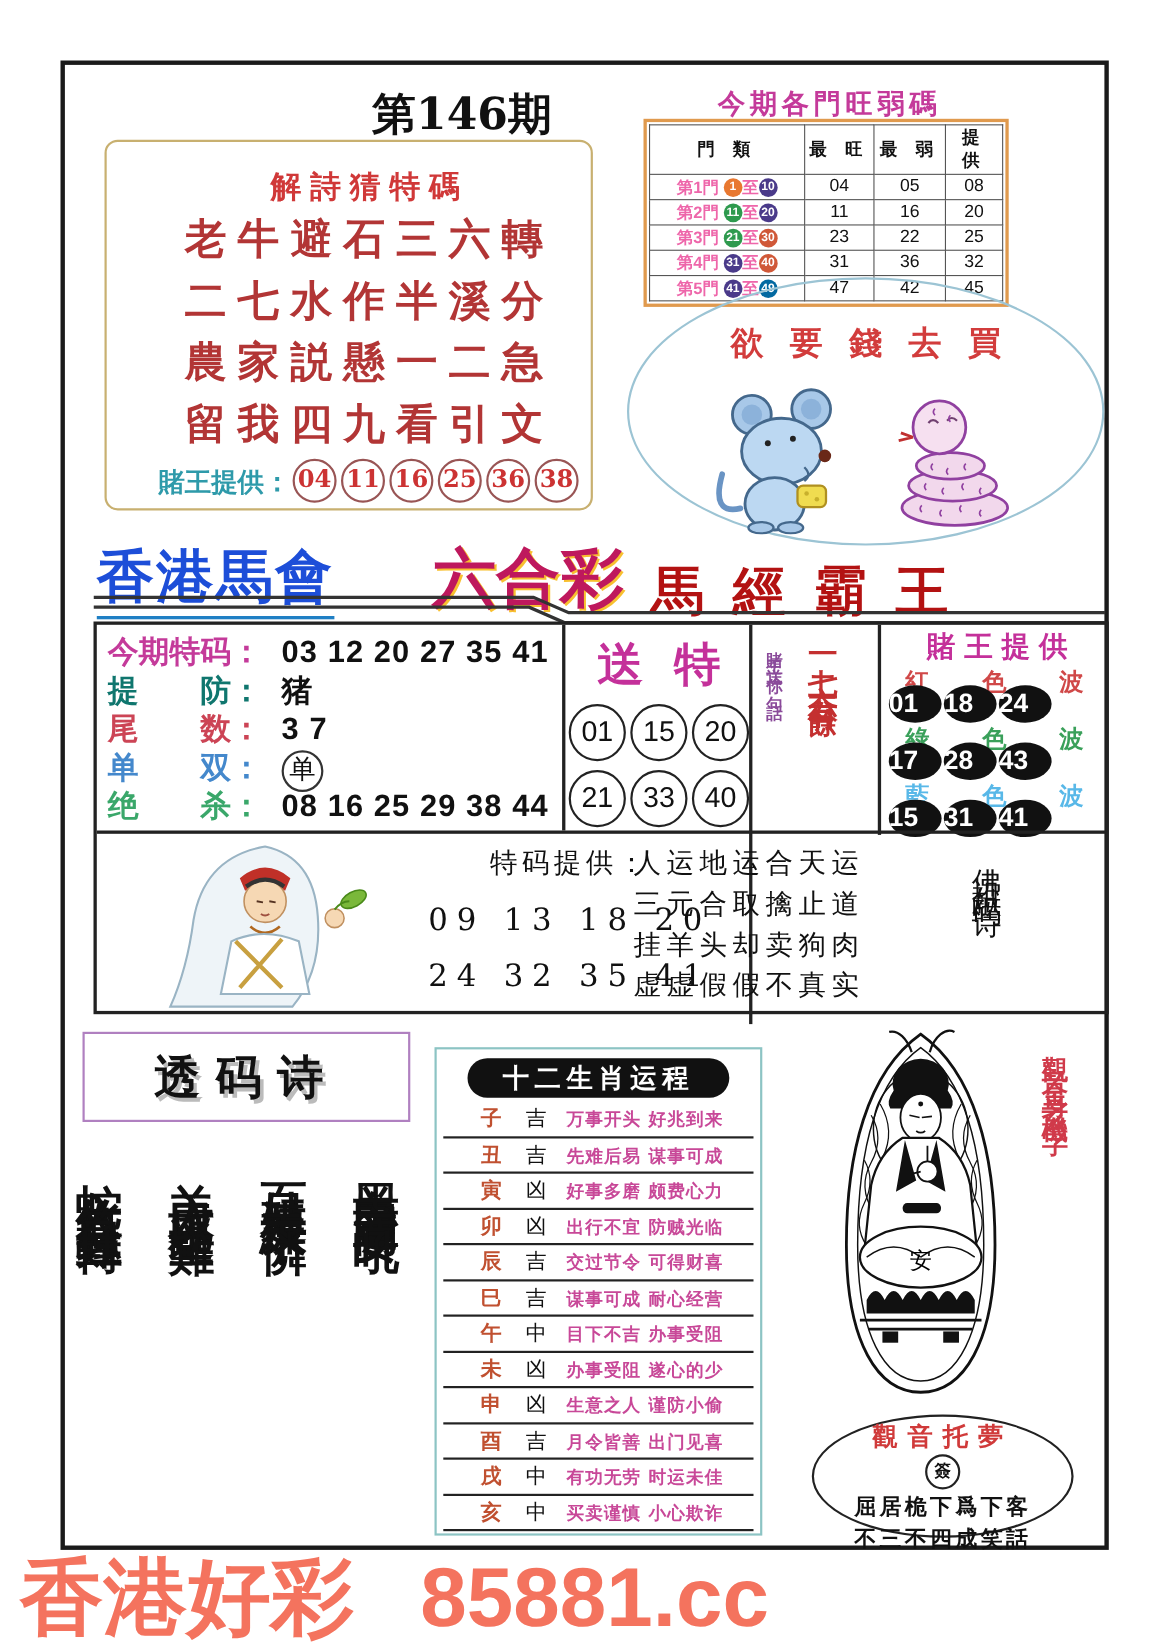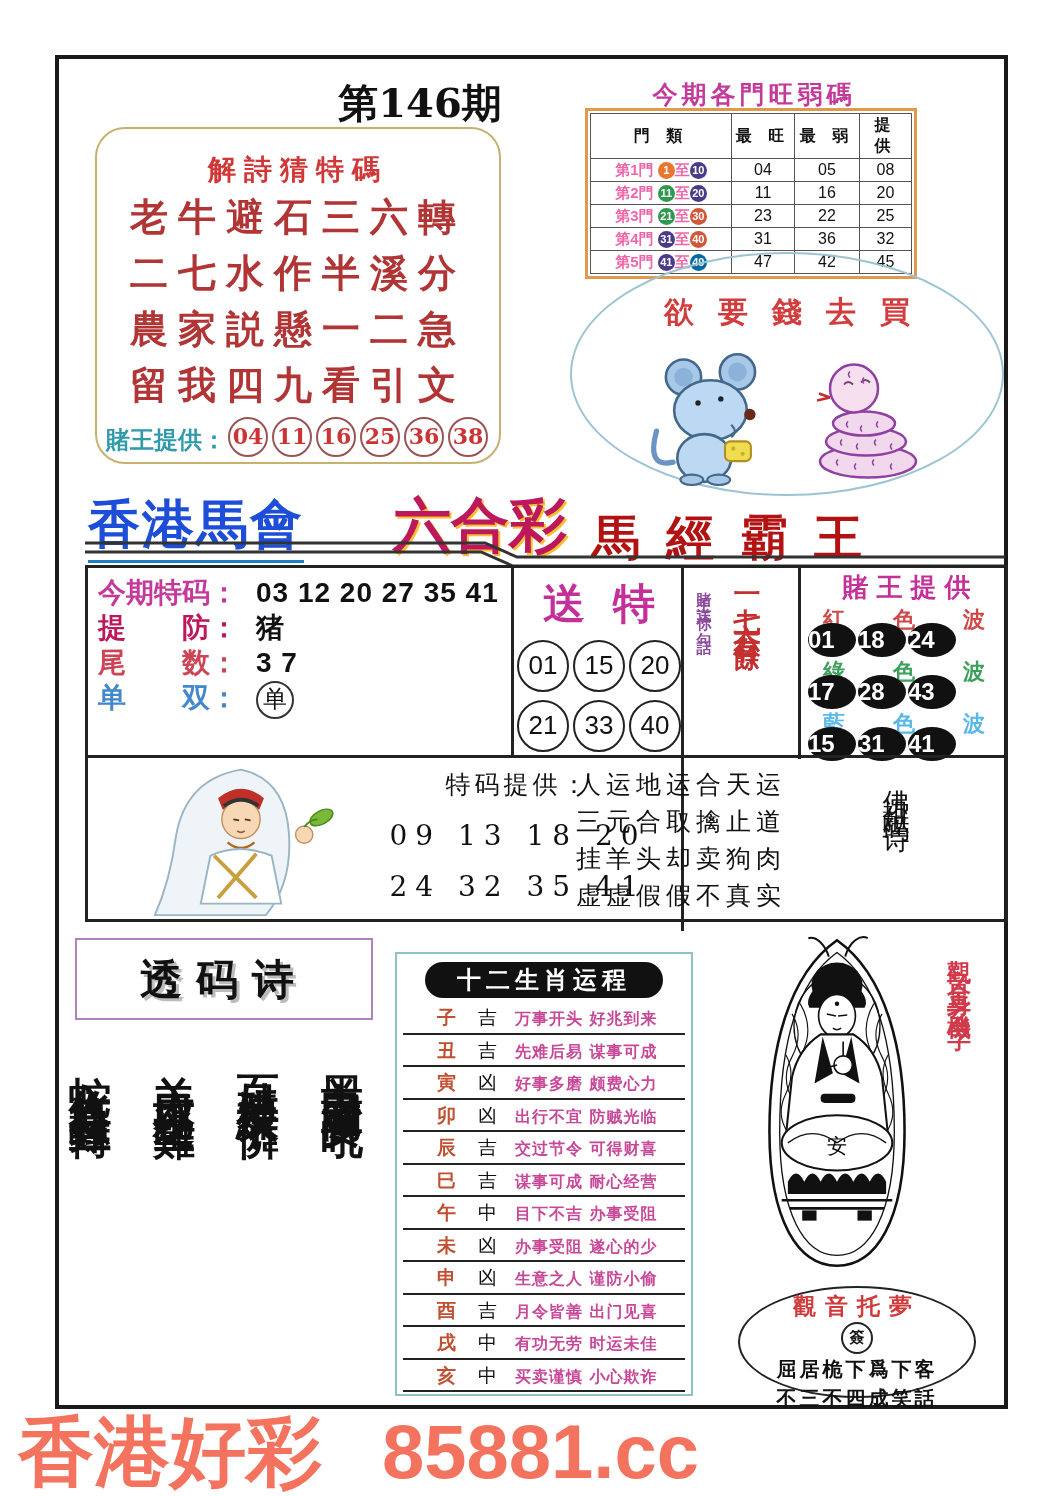--- a/index.html
+++ b/index.html
@@ -4,21 +4,21 @@
 <style>
   html,body{margin:0;padding:0;background:#fff;}
   .page{position:relative;width:1063px;height:1496px;background:#fff;overflow:hidden;
         font-family:"Liberation Sans",sans-serif;color:#111;}
   .abs{position:absolute;}
   .outer-border{position:absolute;left:55px;top:55px;width:945px;height:1346px;border:4px solid #1a1a1a;}
 
   
   .issue{left:305px;top:76px;width:230px;text-align:center;font-size:40px;font-weight:bold;
          font-family:"DejaVu Serif",serif;}
-  .poem-box{left:95px;top:127px;width:402px;height:333px;border:2px solid #c8b070;border-radius:30px;}
+  .poem-box{left:95px;top:127px;width:402px;height:333px;border:2px solid #c8b070;border-radius:12px;padding-left:38px;}
   .poem-title{margin-top:22px;text-align:center;color:#d03838;font-size:28px;font-weight:bold;
               letter-spacing:8px;font-family:"DejaVu Serif",serif;}
   .poem-line{text-align:center;color:#b23535;font-size:38px;font-weight:bold;line-height:56px;
              letter-spacing:10px;font-family:"DejaVu Serif",serif;}
   .poem-provider{margin-top:4px;text-align:center;white-space:nowrap;}
   .poem-provider .lbl{color:#2e9aaa;font-size:24px;font-weight:bold;vertical-align:middle;}
   .num-circle{display:inline-block;width:36px;height:36px;line-height:34px;margin:0 2px;
               border:2px solid #995555;border-radius:50%;color:#cc3333;font-size:22px;font-weight:bold;
               text-align:center;font-family:"DejaVu Serif",serif;}
 
@@ -227,27 +227,30 @@
     <polyline points="0,8 400,8 432,22 920,22" fill="none" stroke="#333" stroke-width="3"></polyline>
     <polyline points="0,17 396,17 428,31 920,31" fill="none" stroke="#333" stroke-width="3"></polyline>
   </svg>
 
   <div class="abs main-grid">
     <div class="mg-col tips" style="left:0;width:423px">
       <div class="tip-line">
         <span class="tip-label" style="color: rgb(196, 58, 154);">今期特码：</span><span class="tip-value">03 12 20 27 35 41</span>
       </div>
       <div class="tip-line">
-        <span class="tip-label" style="color: #be185d;">提　　防：</span><span class="tip-value">猪</span>
+        <span class="tip-label" style="color: #0f766e;">提　　防：</span><span class="tip-value">猪</span>
       </div>
       <div class="tip-line">
         <span class="tip-label" style="color: rgb(204, 68, 85);">尾　　数：</span><span class="tip-value">3  7</span>
       </div>
       <div class="tip-line">
         <span class="tip-label" style="color: rgb(68, 136, 204);">单　　双：</span><span class="circle-dan">单</span>
+      </div>
+      <div class="tip-line">
+        <span class="tip-label" style="color: rgb(58, 167, 106);">绝　　杀：</span><span class="tip-value">08 16 25 29 38 44</span>
       </div>
     </div>
 
     <div class="mg-col c2">
       <div class="songte-title">送特</div>
       <div class="songte-row">
         <span class="big-circle">01</span><span class="big-circle">15</span><span class="big-circle">20</span>
       </div>
       <div class="songte-row">
         <span class="big-circle">21</span><span class="big-circle">33</span><span class="big-circle">40</span>

